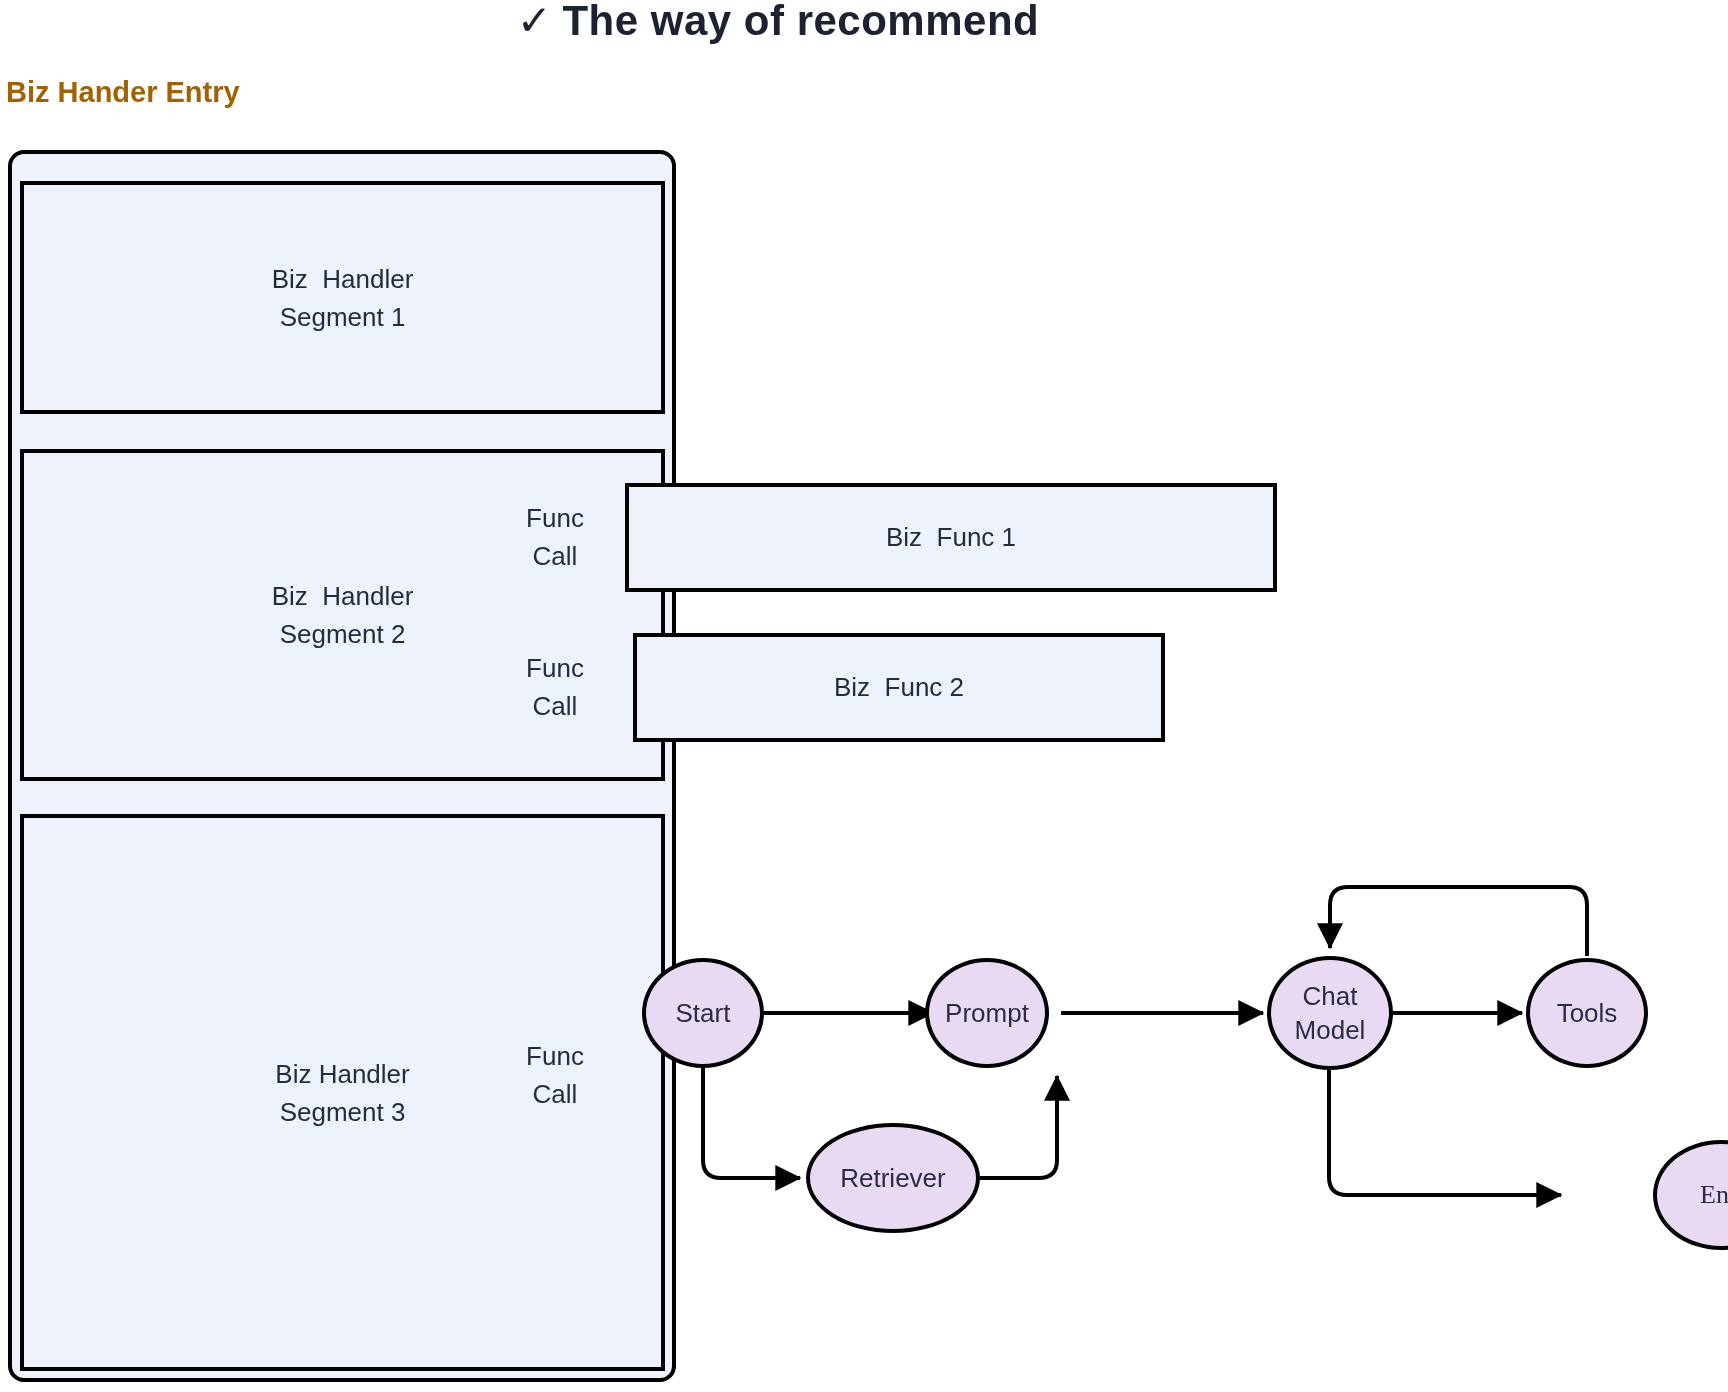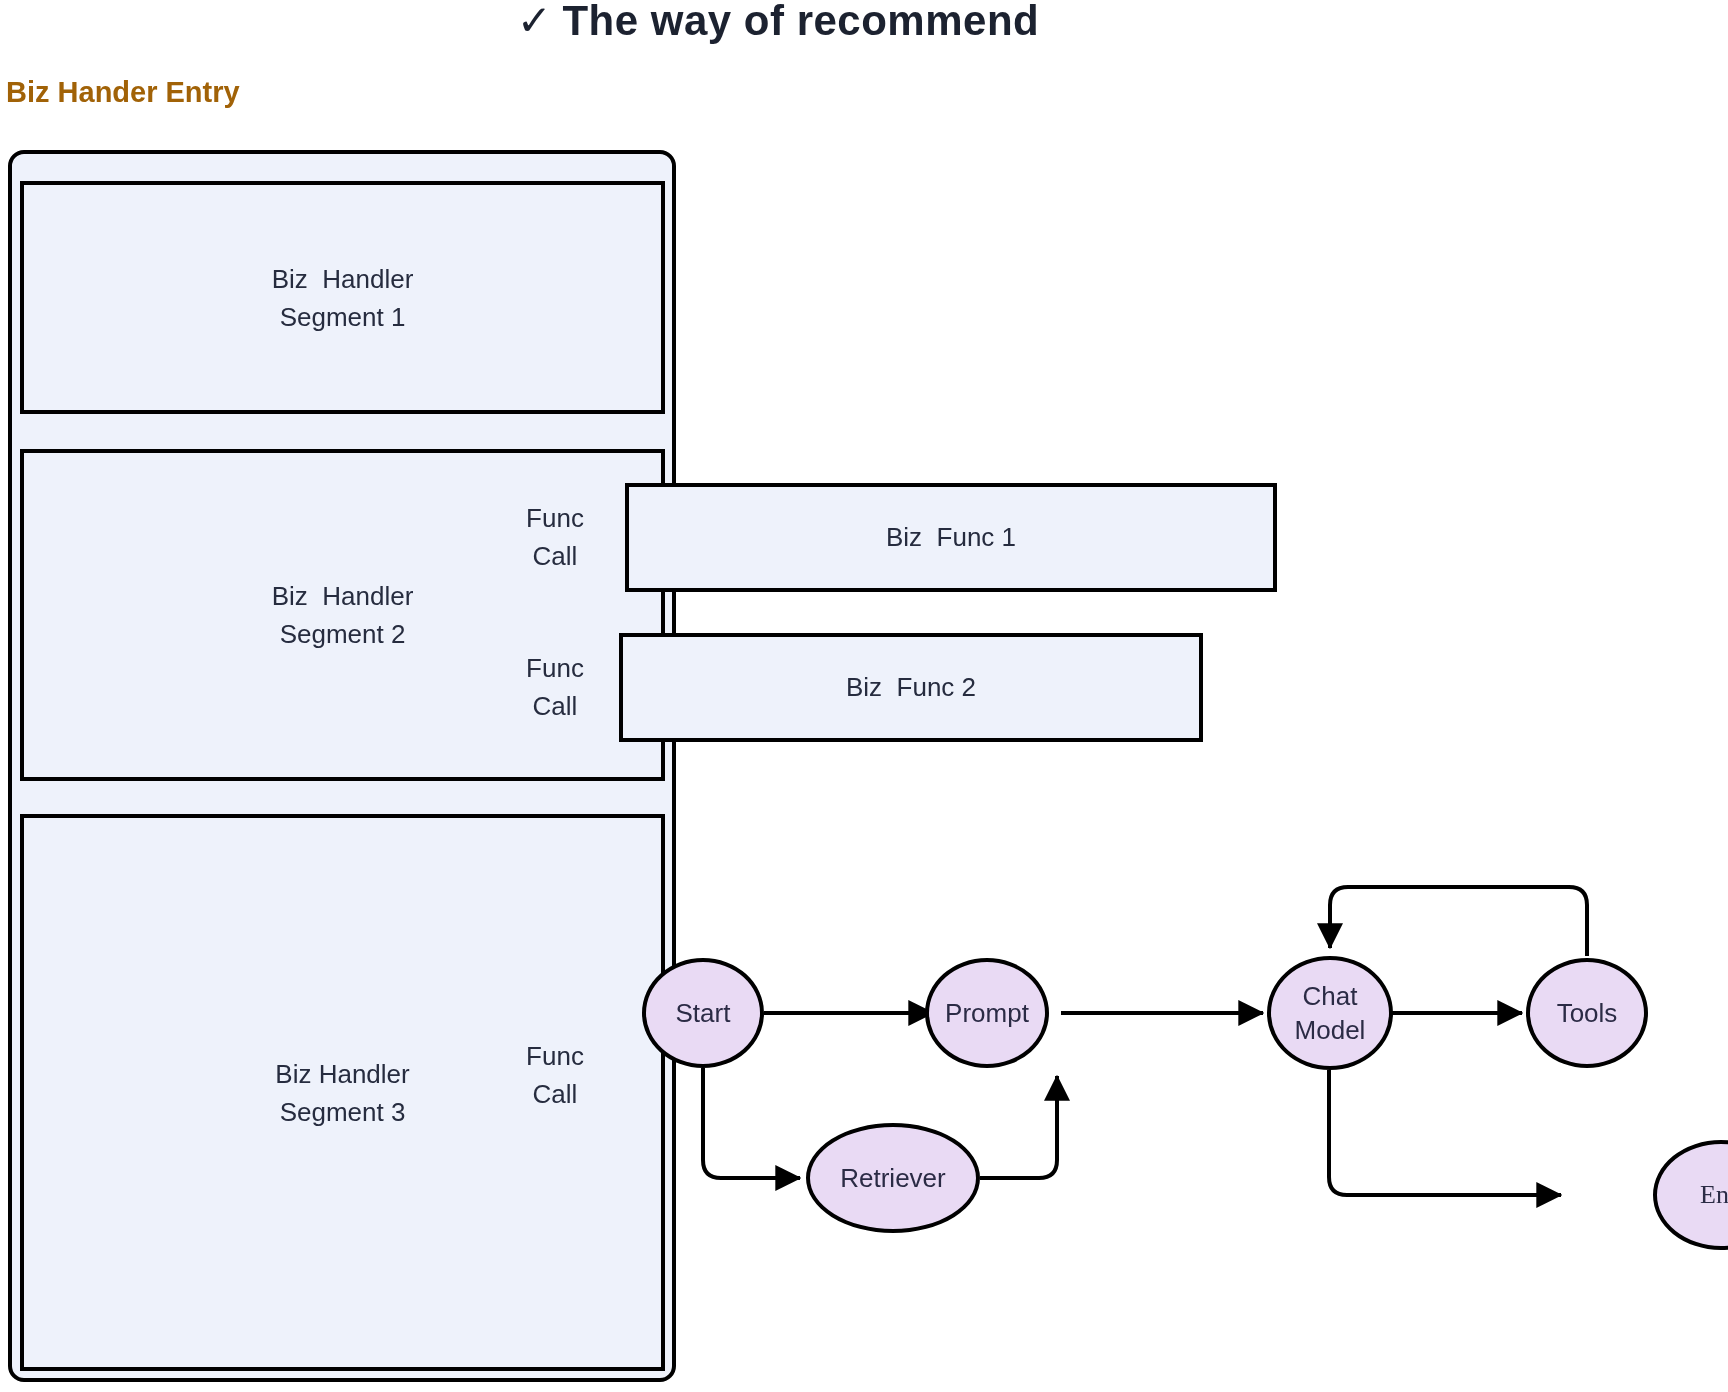--- a/index.html
+++ b/index.html
@@ -39,21 +39,21 @@
   #fc1{left:490px;top:499px;}
   #fc2{left:490px;top:649px;}
   #fc3{left:490px;top:1037px;}
   
   .func-box{
     box-sizing:border-box;background:#eef2fb;border:4px solid #000;z-index:4;
     display:flex;align-items:center;justify-content:center;font-size:26px;
   }
   .func-box span{white-space:pre;}
   #fbox1{left:625px;top:483px;width:652px;height:109px;}
-  #fbox2{left:619px;top:633px;width:584px;height:109px;}
+  #fbox2{left:633px;top:633px;width:532px;height:109px;}
   #fbox3{left:625px;top:866px;width:1097px;height:419px;justify-content:flex-start;align-items:flex-start;}
   #fbox3-label{position:absolute;left:208px;top:10px;width:170px;text-align:center;white-space:pre;}
   
   #edges{left:0;top:0;z-index:6;pointer-events:none;}
   
   .node{
     box-sizing:border-box;background:#e9daf4;border:4.5px solid #000;border-radius:50%;z-index:7;
     display:flex;flex-direction:column;align-items:center;justify-content:center;
     font-size:26px;line-height:34px;text-align:center;color:#2b2b45;
   }

